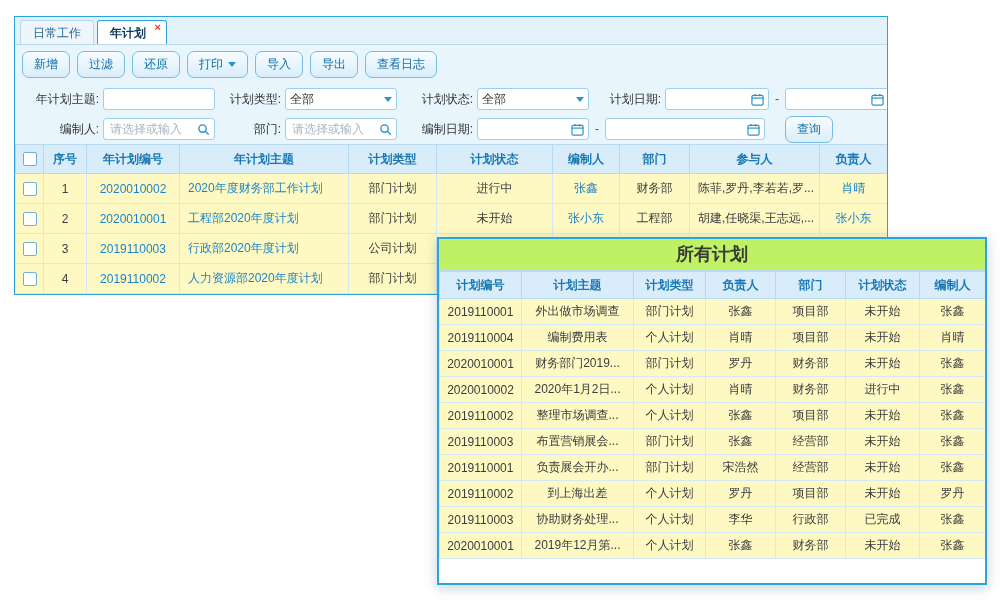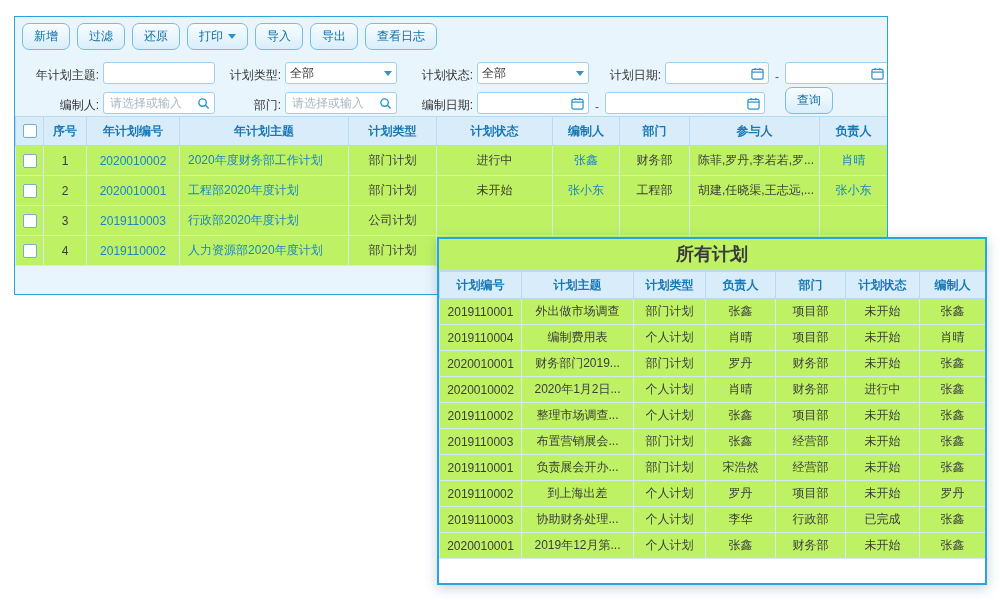--- a/index.html
+++ b/index.html
@@ -17,39 +17,39 @@
   .tab.active{background:#fff;border-color:#2ba3dc;color:#0d3a5c;font-weight:bold;padding-right:20px;}
   .tab-close{color:#e23b2e;font-size:11px;font-weight:bold;position:absolute;right:5px;top:0;cursor:pointer;}
 
   .toolbar{display:flex;gap:7px;padding:6px 7px;align-items:center;}
   .btn{font-size:12px;color:#0e6da5;background:linear-gradient(#f7fcff,#d9eefa);
     border:1px solid #77bce2;border-radius:7px;padding:4px 11px;cursor:pointer;white-space:nowrap;
     display:inline-flex;align-items:center;gap:5px;}
   .caret{display:inline-block;width:0;height:0;border-left:4px solid transparent;
     border-right:4px solid transparent;border-top:5px solid #2b93cc;}
 
-  .filter-row{display:flex;align-items:flex-end;font-size:12px;color:#333;
+  .filter-row{display:flex;align-items:center;font-size:12px;color:#333;
     padding:2px 6px;gap:4px;height:26px;}
   .flabel{text-align:right;white-space:nowrap;}
   .w78{width:78px;flex:none;} .w62{width:62px;flex:none;} .w72{width:72px;flex:none;}
   .w68{width:68px;flex:none;} .w112{width:112px;flex:none;} .w104{width:104px;flex:none;} .w160{width:160px;flex:none;}
   .tinput{height:22px;background:#fff;border:1px solid #9fcfec;border-radius:3px;
     box-sizing:border-box;display:inline-flex;align-items:center;padding:0 4px;position:relative;}
   .tinput input{border:none;outline:none;flex:1;min-width:0;font-size:12px;height:18px;
     font-family:inherit;background:transparent;color:#333;}
   .tinput input::placeholder{color:#a9b6bf;}
   .select{justify-content:space-between;cursor:pointer;font-family:Liberation Mono, monospace;}
   .select-value{color:#333;}
   .datefield{justify-content:flex-end;cursor:pointer;}
   .searchfield svg,.datefield svg{flex:none;cursor:pointer;}
   .dash{color:#555;padding:0 2px;}
   .query-btn{margin-left:16px;}
 
   
-  table.grid{border-collapse:collapse;table-layout:fixed;width:100%;background:#bef264;font-size:12px;}
+  table.grid{border-collapse:collapse;table-layout:fixed;width:100%;background:#fef9c3;font-size:12px;}
   .grid th{background:#d9ecfa;color:#1878b4;font-weight:bold;border:1px solid #b9d9ee;
     height:28px;padding:0 2px;white-space:nowrap;overflow:hidden;}
   .grid td{border:1px solid #d4e8f6;height:29px;text-align:center;color:#3c3c3c;
     padding:0 4px;white-space:nowrap;overflow:hidden;text-overflow:ellipsis;}
   .grid td.link{color:#1b84c7;cursor:pointer;}
   .grid td.tleft{text-align:left;padding-left:8px;}
   .checkbox{display:inline-block;width:12px;height:12px;border:1px solid #72aed4;
     border-radius:2px;background:#fff;vertical-align:middle;cursor:pointer;}
   .cb-col{text-align:center;}
 
@@ -69,20 +69,29 @@
   .wm-brand{font-size:16px;font-weight:bold;color:#e9641f;letter-spacing:1px;}
   .wm-url{font-size:9px;color:#f08a3c;}
 </style>
 </head>
 <body>
 
 <div class="stage">
 
   <div class="main-window">
 
+    <div class="tab-bar">
+      <div class="tab">
+        <span>日常工作</span>
+      </div>
+      <div class="tab active">
+        <span>年计划</span>
+        <span class="tab-close">×</span>
+      </div>
+    </div>
 
     <div class="toolbar">
       <button class="btn">
           <span>新增</span>
         </button>
       <button class="btn">
           <span>过滤</span>
         </button>
       <button class="btn">
           <span>还原</span>

